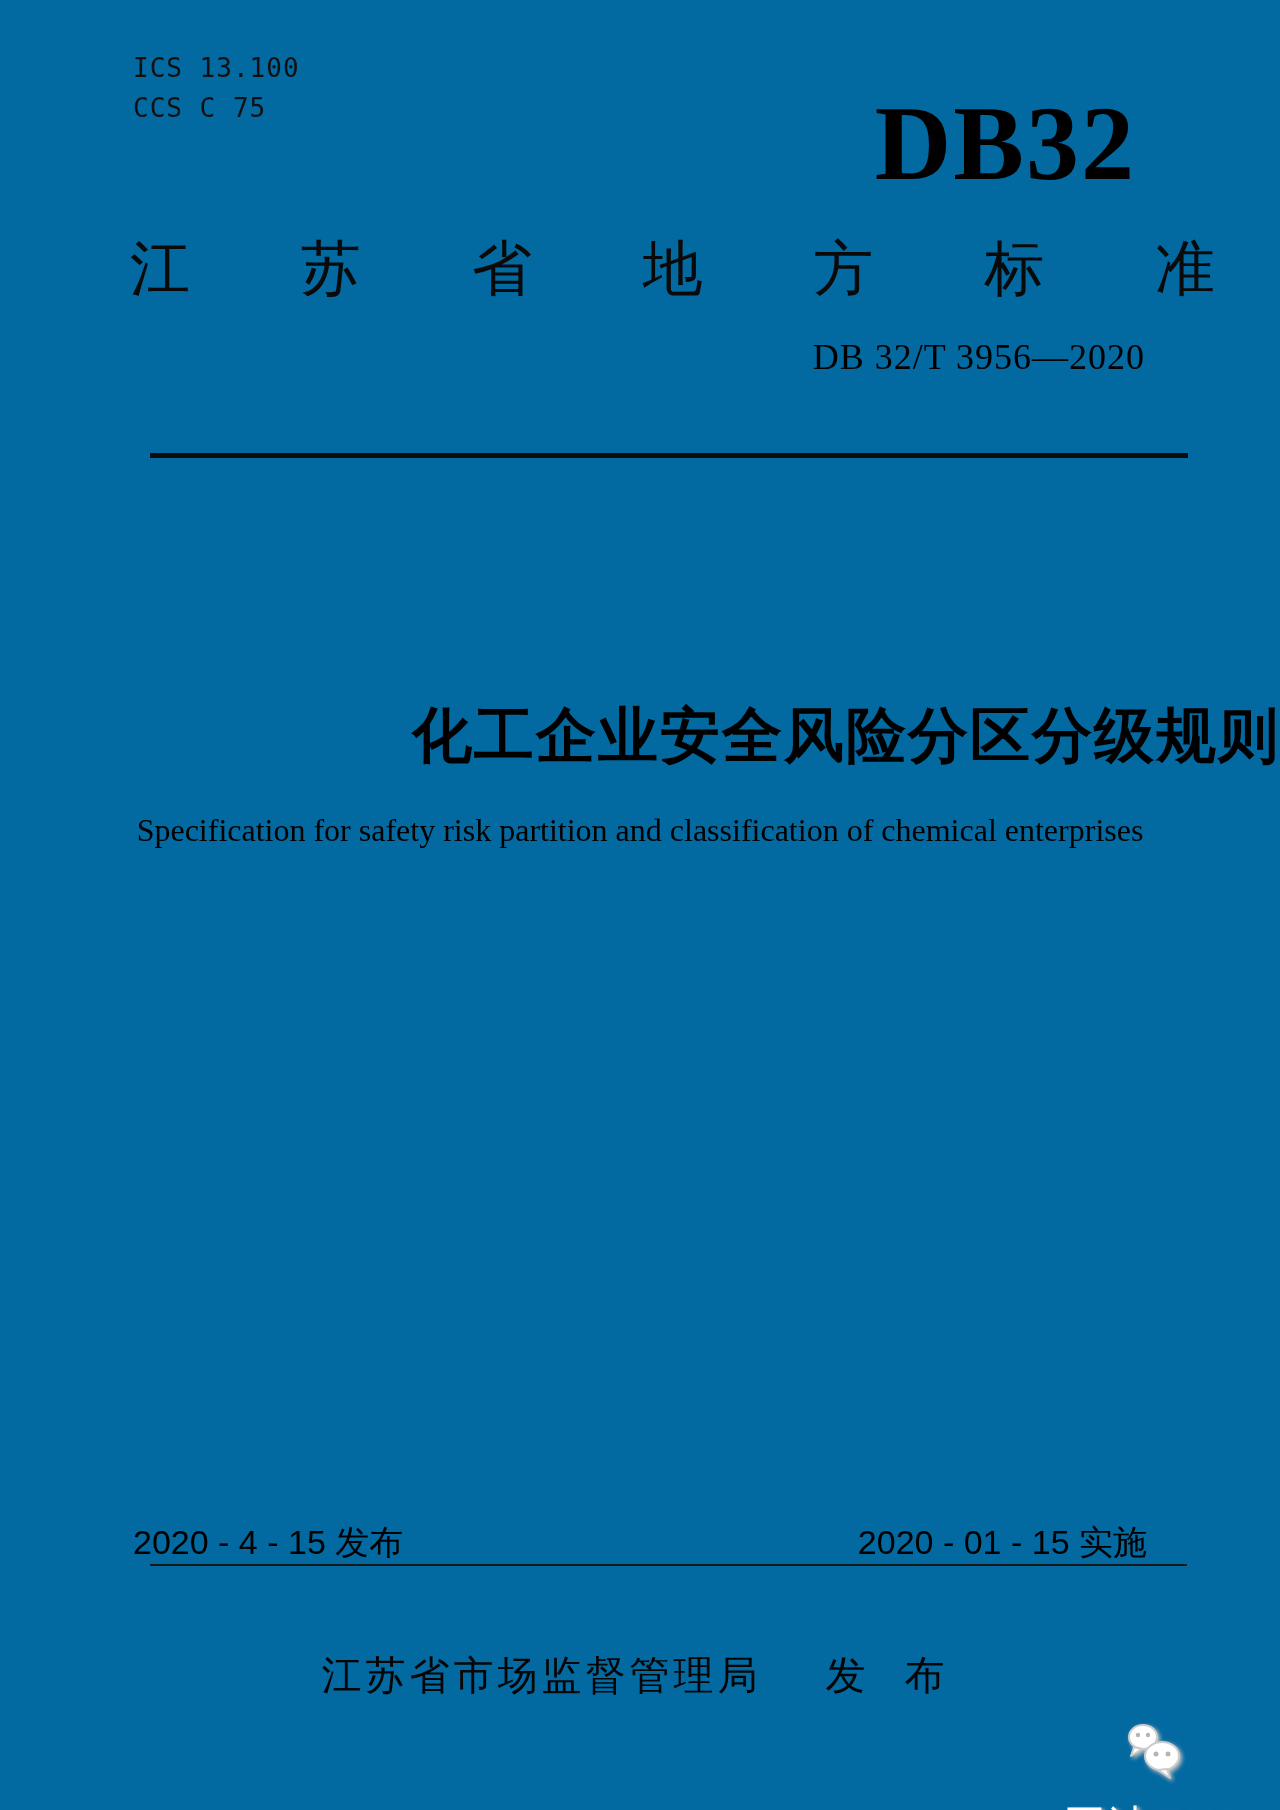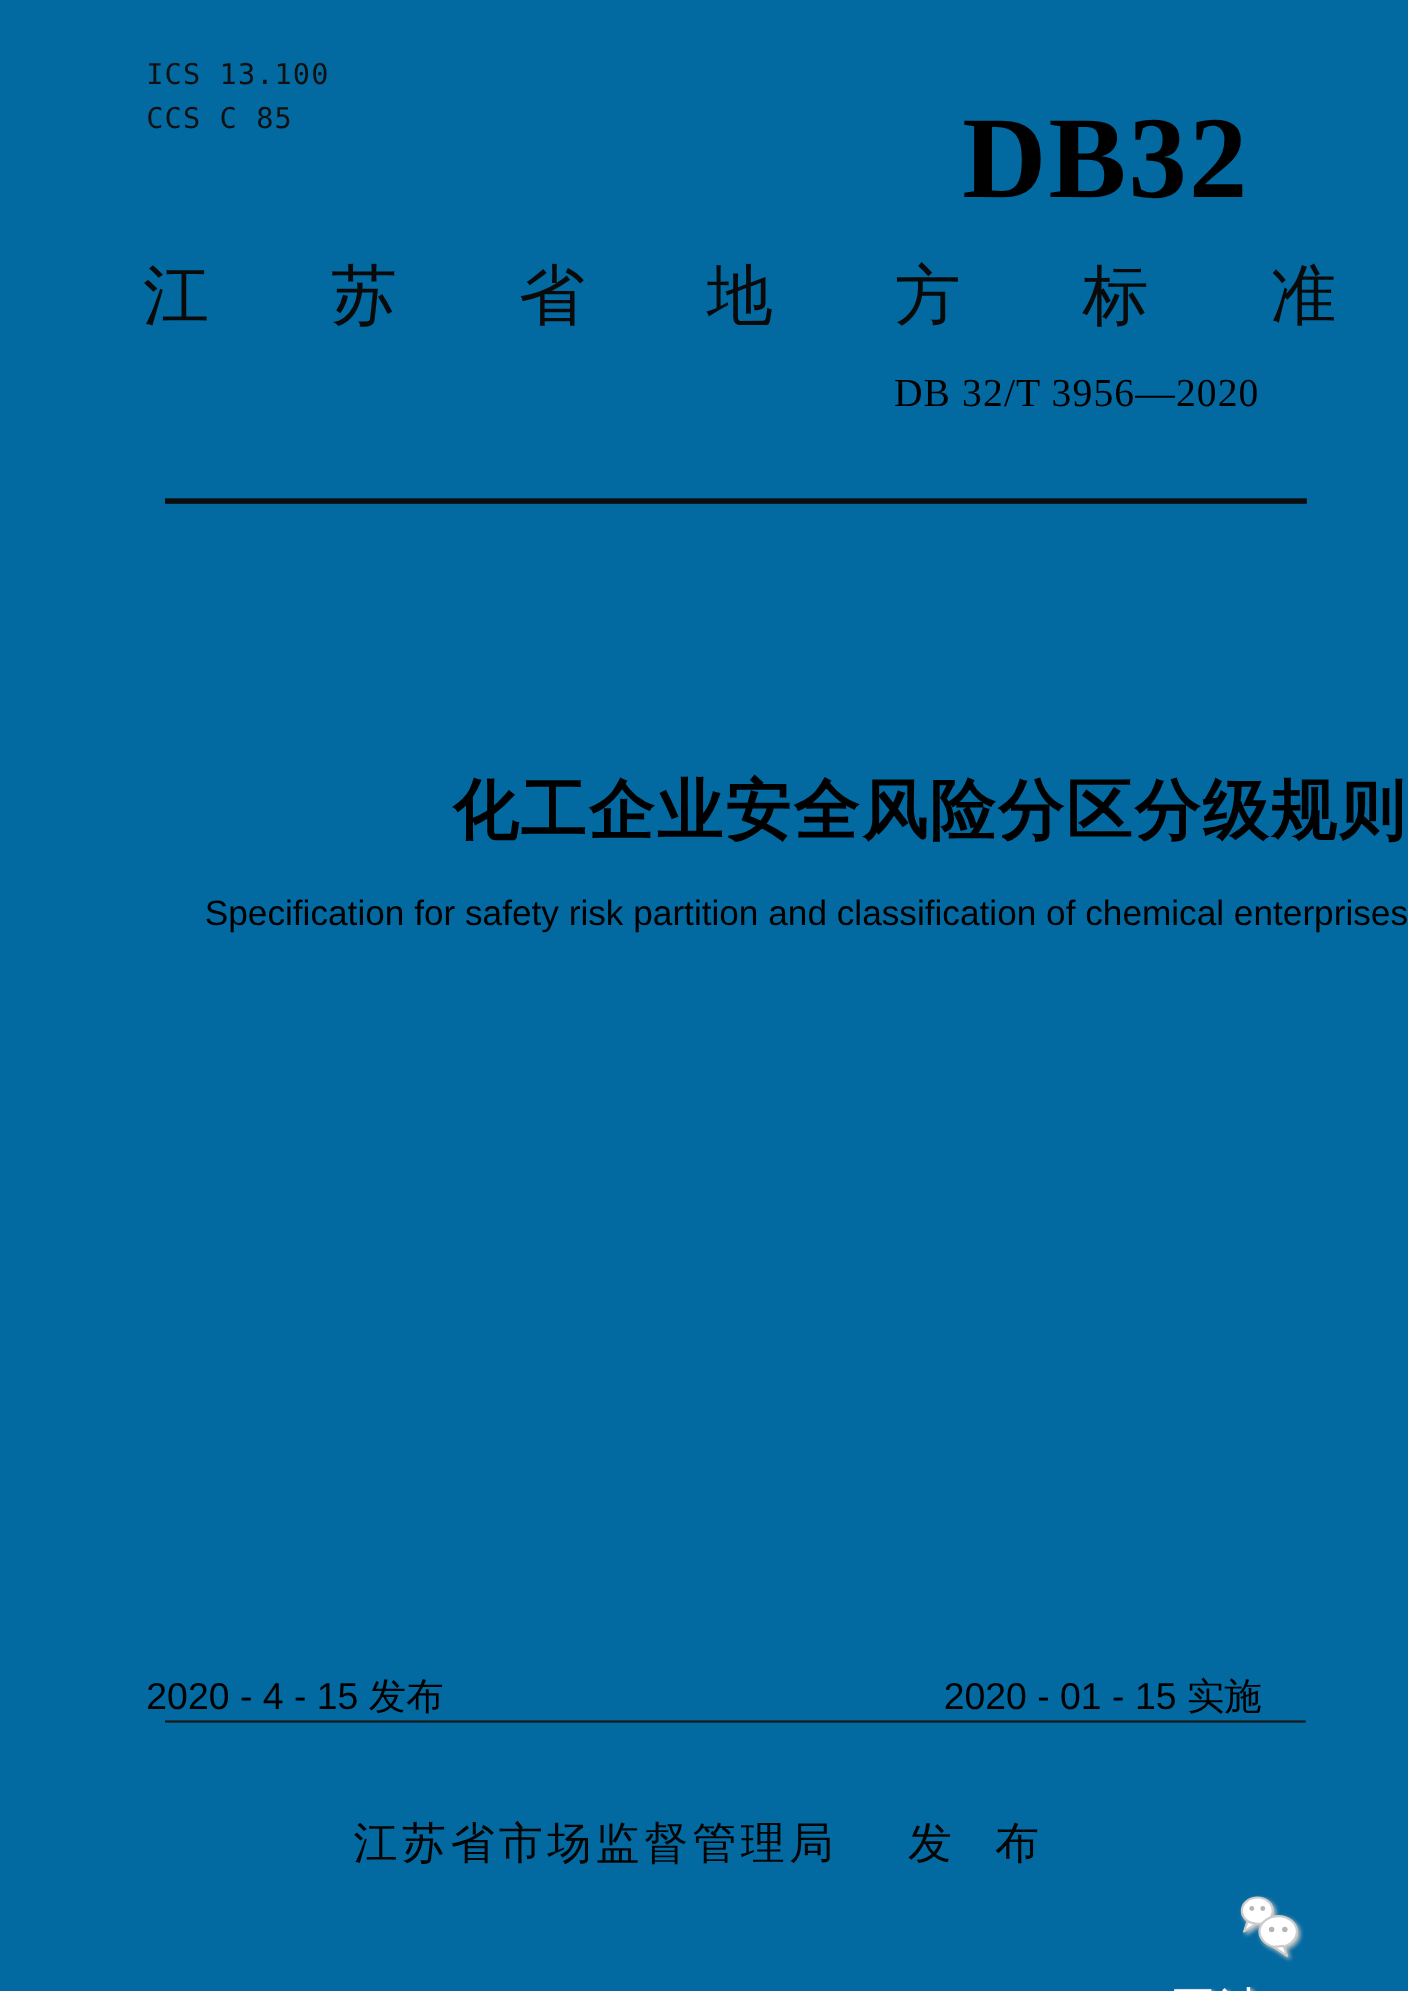--- a/index.html
+++ b/index.html
@@ -37,22 +37,22 @@
     position:absolute;left:150px;top:453px;width:1038px;height:5px;
     background:#0d0d0d;
   }
   .title-cn{
     position:absolute;left:0;top:696px;width:1280px;
     text-align:right;font-size:60px;font-weight:700;
     letter-spacing:2px;color:#000;
   }
   .title-en{
     position:absolute;left:0;top:812px;width:1280px;
-    text-align:right;
-    font-family:Liberation Sans, sans-serif;
+    text-align:center;
+    font-family:Liberation Serif, serif;
     font-size:32px;color:#000;
   }
   .dates-row{
     position:absolute;left:133px;top:1520px;width:1014px;
     display:flex;justify-content:space-between;
     font-size:34px;color:#000;
   }
   .rule-thin{
     position:absolute;left:150px;top:1564px;width:1037px;height:2px;
     background:#1a1a1a;
@@ -74,21 +74,21 @@
     text-shadow:2px 2px 3px #b9b9b9, 3px 3px 4px #cfcfcf;
   }
 </style>
 </head>
 <body>
 
 <div class="page">
 
   <div class="ics-block">
     <div>ICS 13.100</div>
-    <div>CCS C 85</div>
+    <div>CCS C 75</div>
   </div>
 
   <div class="db-logo">DB32</div>
 
   <div class="category-row">
     <span>江</span>
     <span>苏</span>
     <span>省</span>
     <span>地</span>
     <span>方</span>

